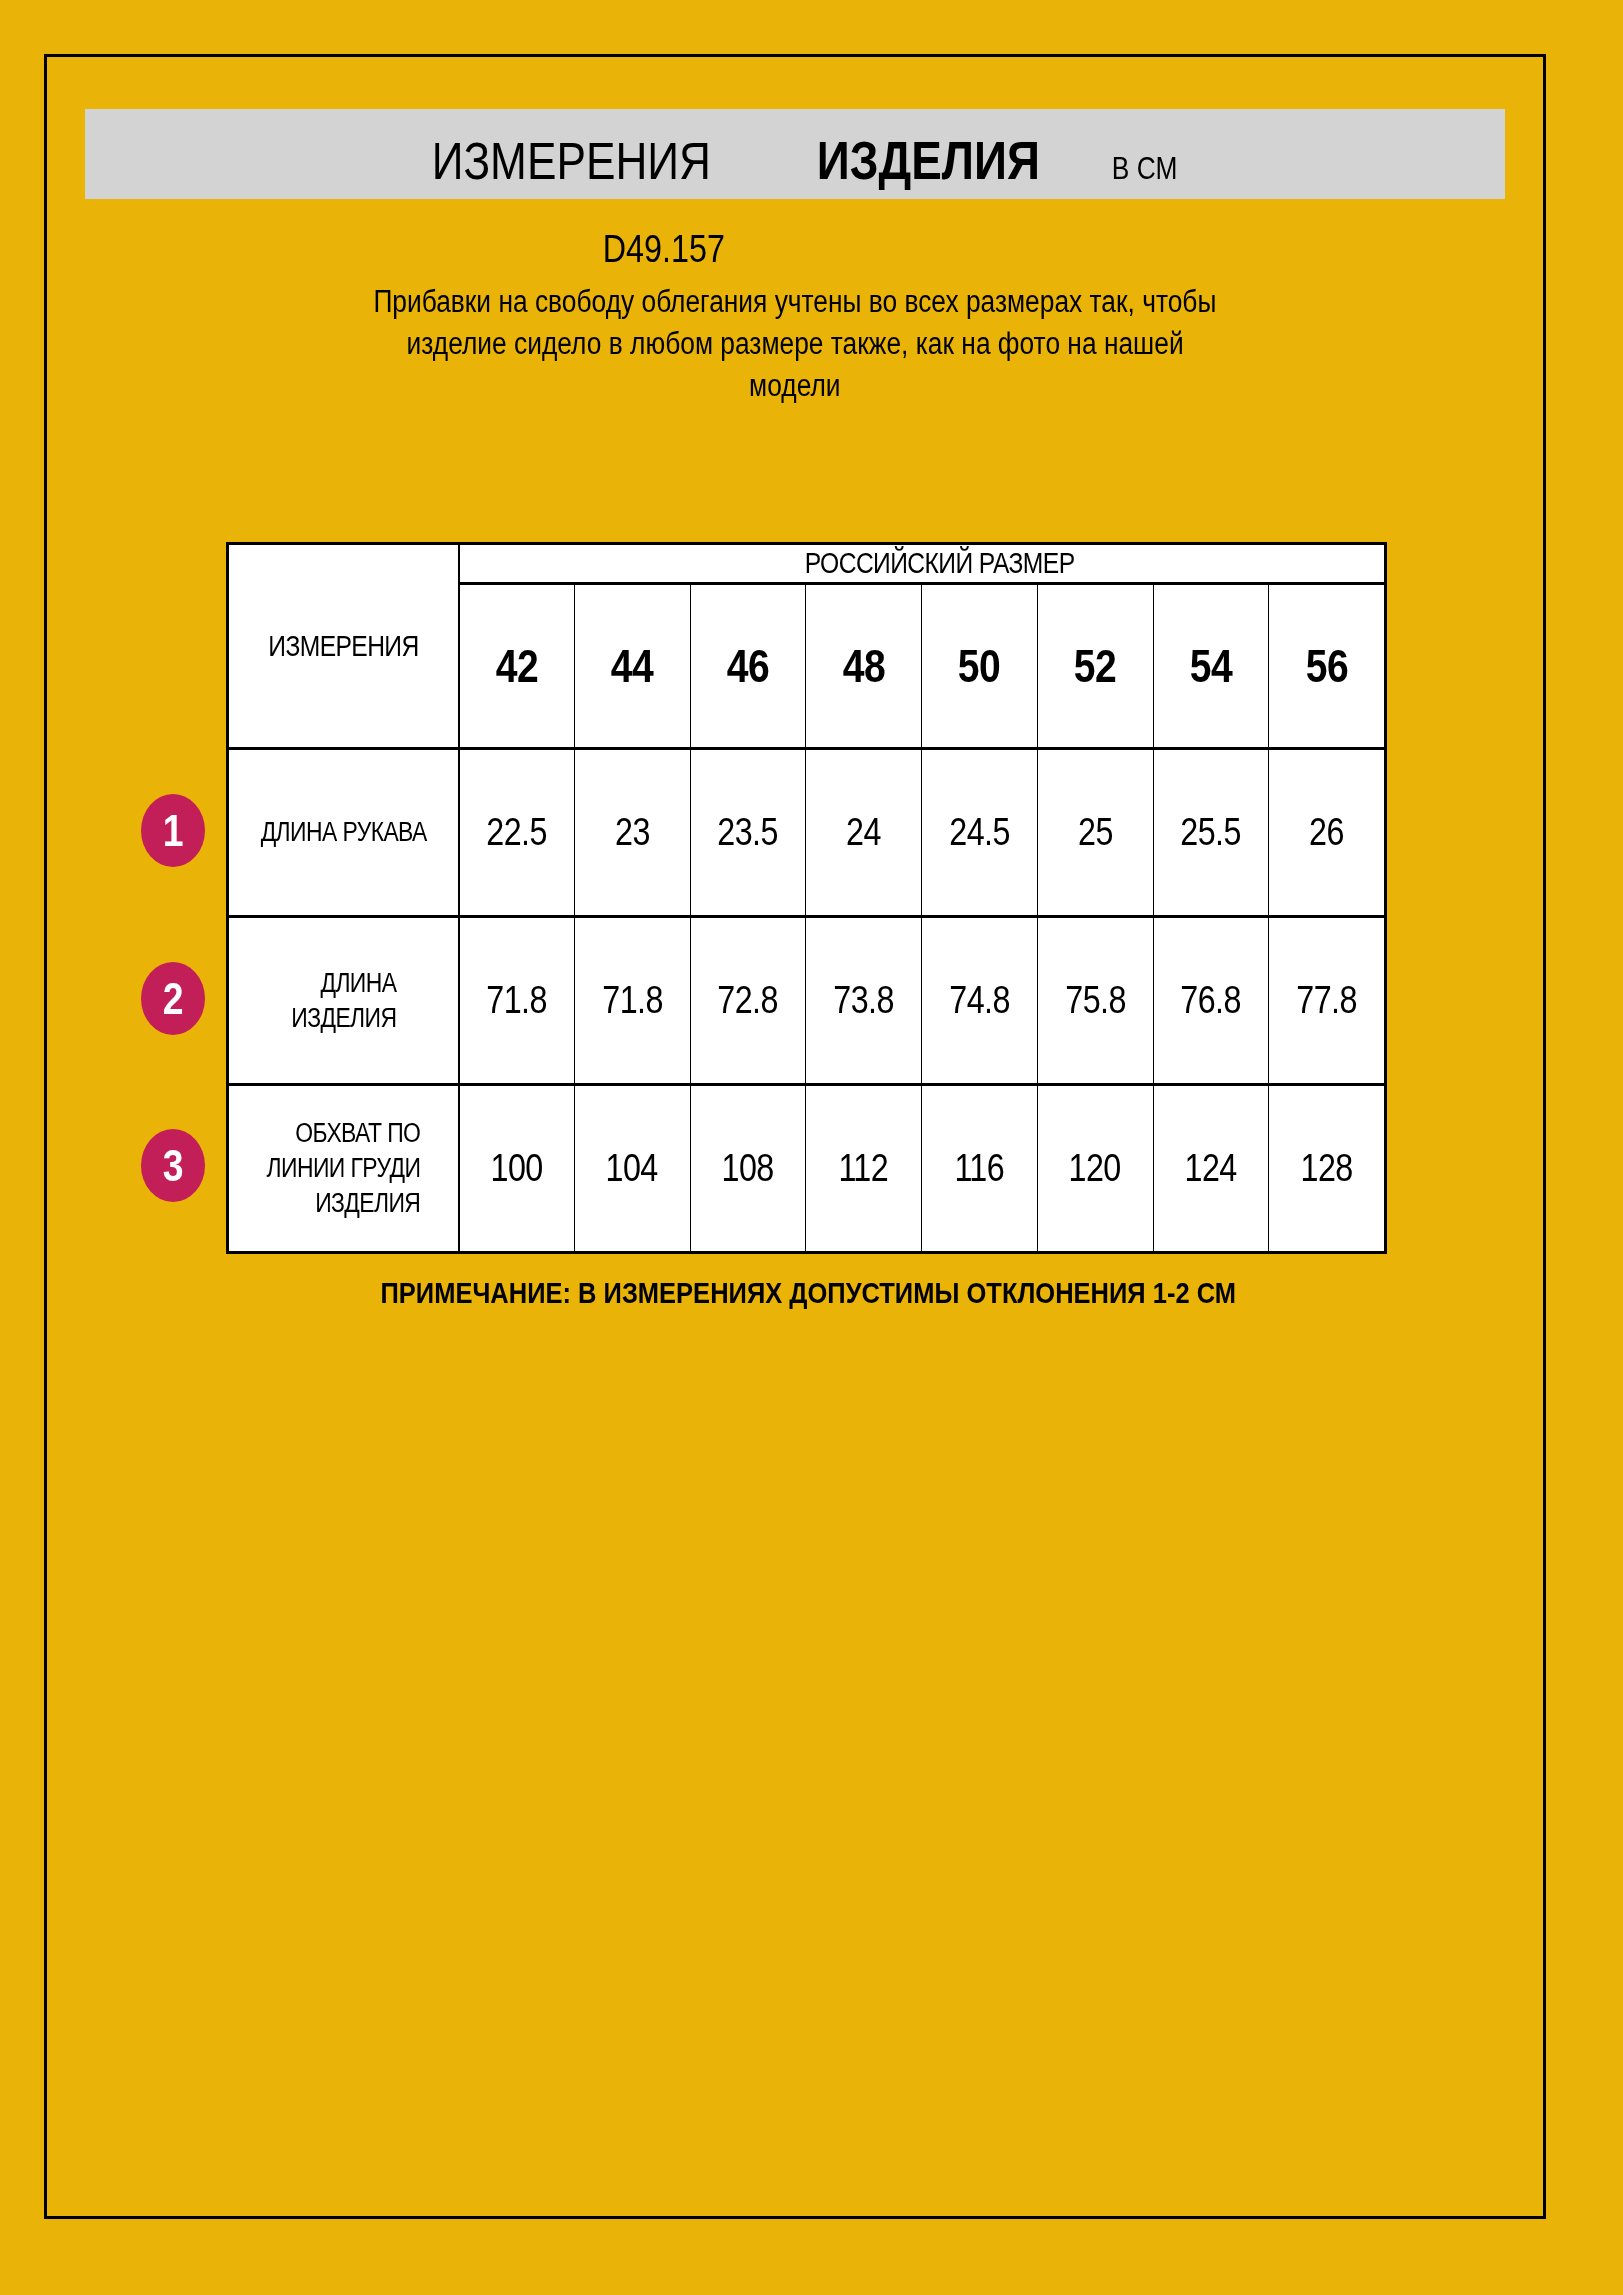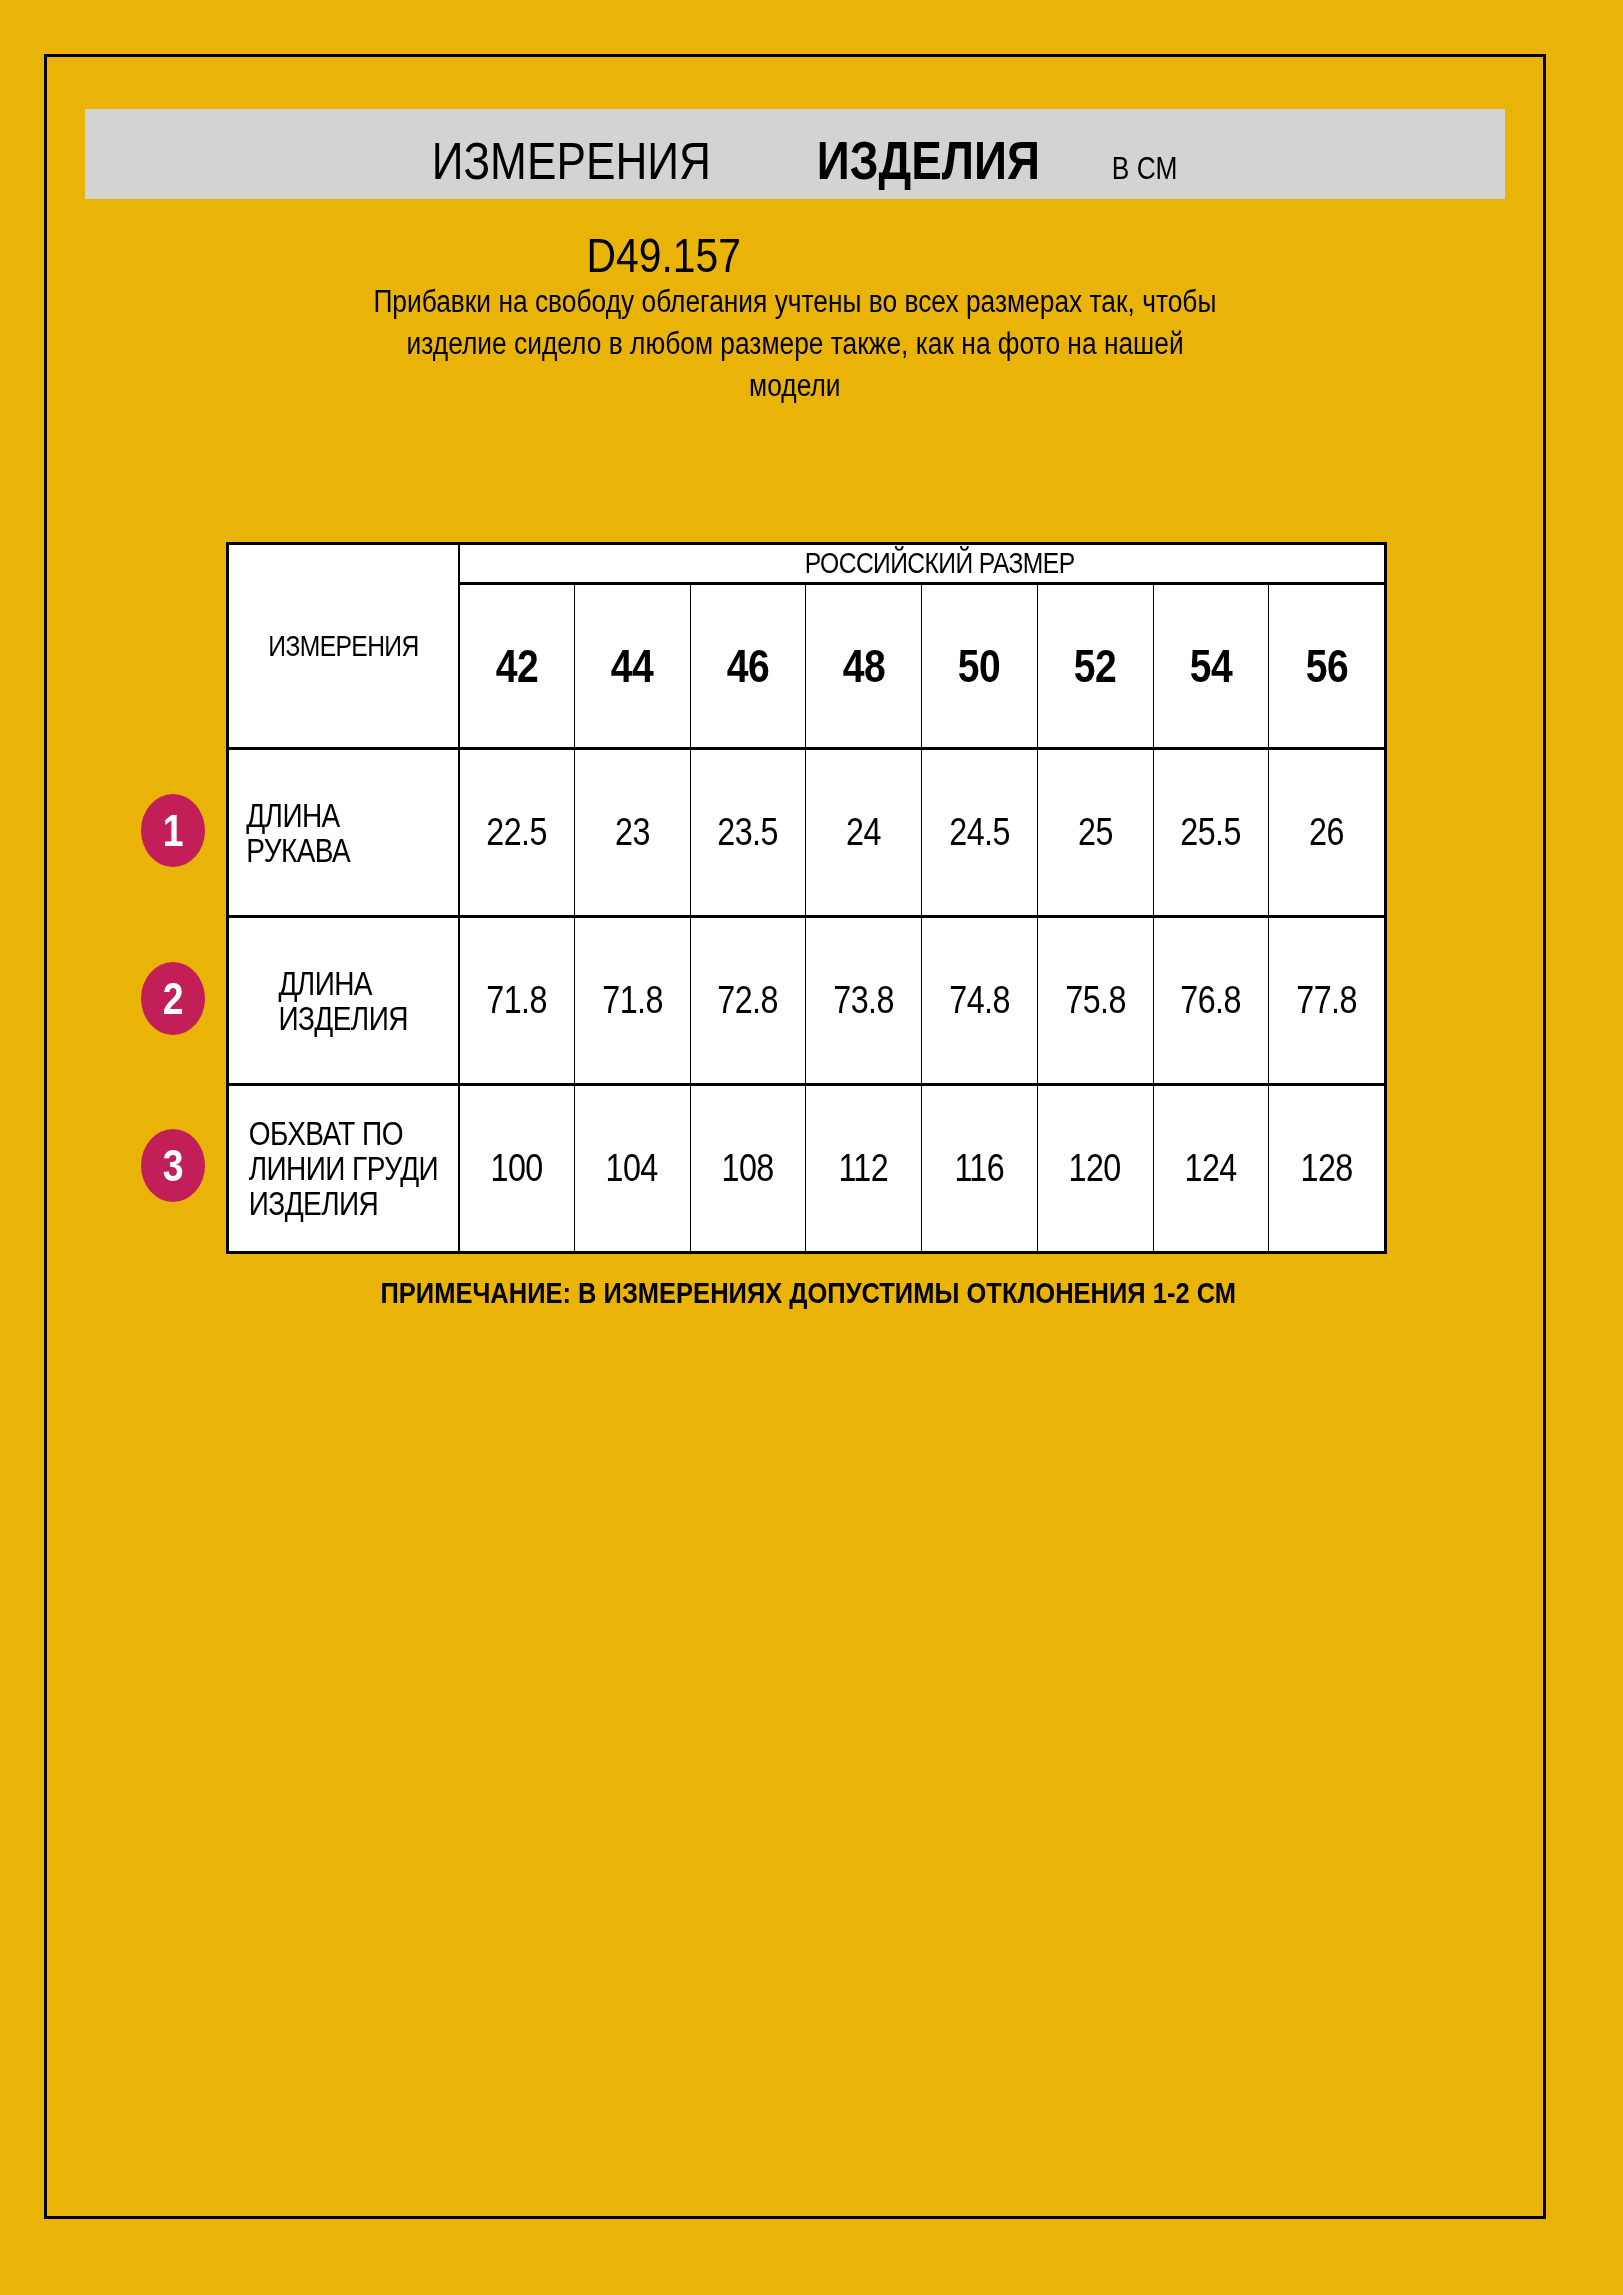--- a/index.html
+++ b/index.html
@@ -13,35 +13,35 @@
   .titlebar { position:absolute; left:85px; top:109px; width:1420px; height:90px;
               background:#d3d3d3; display:flex; justify-content:center; align-items:baseline;
               padding-top:19.6px; }
   .t1 { font-size:52px; font-weight:normal; }
   .t2 { font-size:54px; font-weight:bold; margin-left:62px; }
   .t3 { font-size:31px; font-weight:normal; margin-left:46px; }
 
   .sqz { display:inline-block; transform:scaleX(0.85); transform-origin:50% 50%; white-space:pre-line; }
 
   .code { position:absolute; left:44px; top:228px; width:1240px; text-align:center;
-          font-size:48px; }
+          font-size:38px; }
   .desc { position:absolute; left:44px; top:281px; width:1502px; text-align:center;
           font-size:31px; line-height:42px; }
 
   .table { position:absolute; left:226px; top:542px; width:1161px;
            display:grid; grid-template-columns:229px repeat(8,1fr);
            grid-template-rows:37px 165px 168px 168px 168px;
            border:3.3px solid #000; background:#fff; }
   .cell { display:flex; align-items:center; justify-content:center; letter-spacing:-0.7px; }
   .corner  { grid-column:1; grid-row:1/3; font-size:29px; }
   .sizehdr { grid-column:2/10; grid-row:1; border-left:2.6px solid #000; font-size:29px;padding-left:36px; }
   .size  { grid-row:2; border-top:3.3px solid #000; border-left:1.3px solid #000;
            font-size:46px; font-weight:bold; }
-  .rlabel{ grid-column:1; border-top:3.3px solid #000; font-size:33px; line-height:35px;
-           text-align:left; }
+  .rlabel{ grid-column:1; border-top:3.3px solid #000; font-size:27px; line-height:35px;
+           text-align:right; }
   .val   { border-top:3.3px solid #000; border-left:1.3px solid #000; font-size:38px; }
   .fc    { border-left:2.6px solid #000; }
   .r1 { grid-row:3; } .r2 { grid-row:4; } .r3 { grid-row:5; }
 
   .badge { position:absolute; left:141px; width:64px; height:73px; border-radius:50%;
            background:#c21e58; color:#fff; display:flex; align-items:center; justify-content:center;
            font-size:44px; font-weight:bold; }
   .b1 { top:794px; } .b2 { top:962px; } .b3 { top:1129px; }
 
   .note { position:absolute; left:44px; top:1276px; width:1528px; text-align:center;

